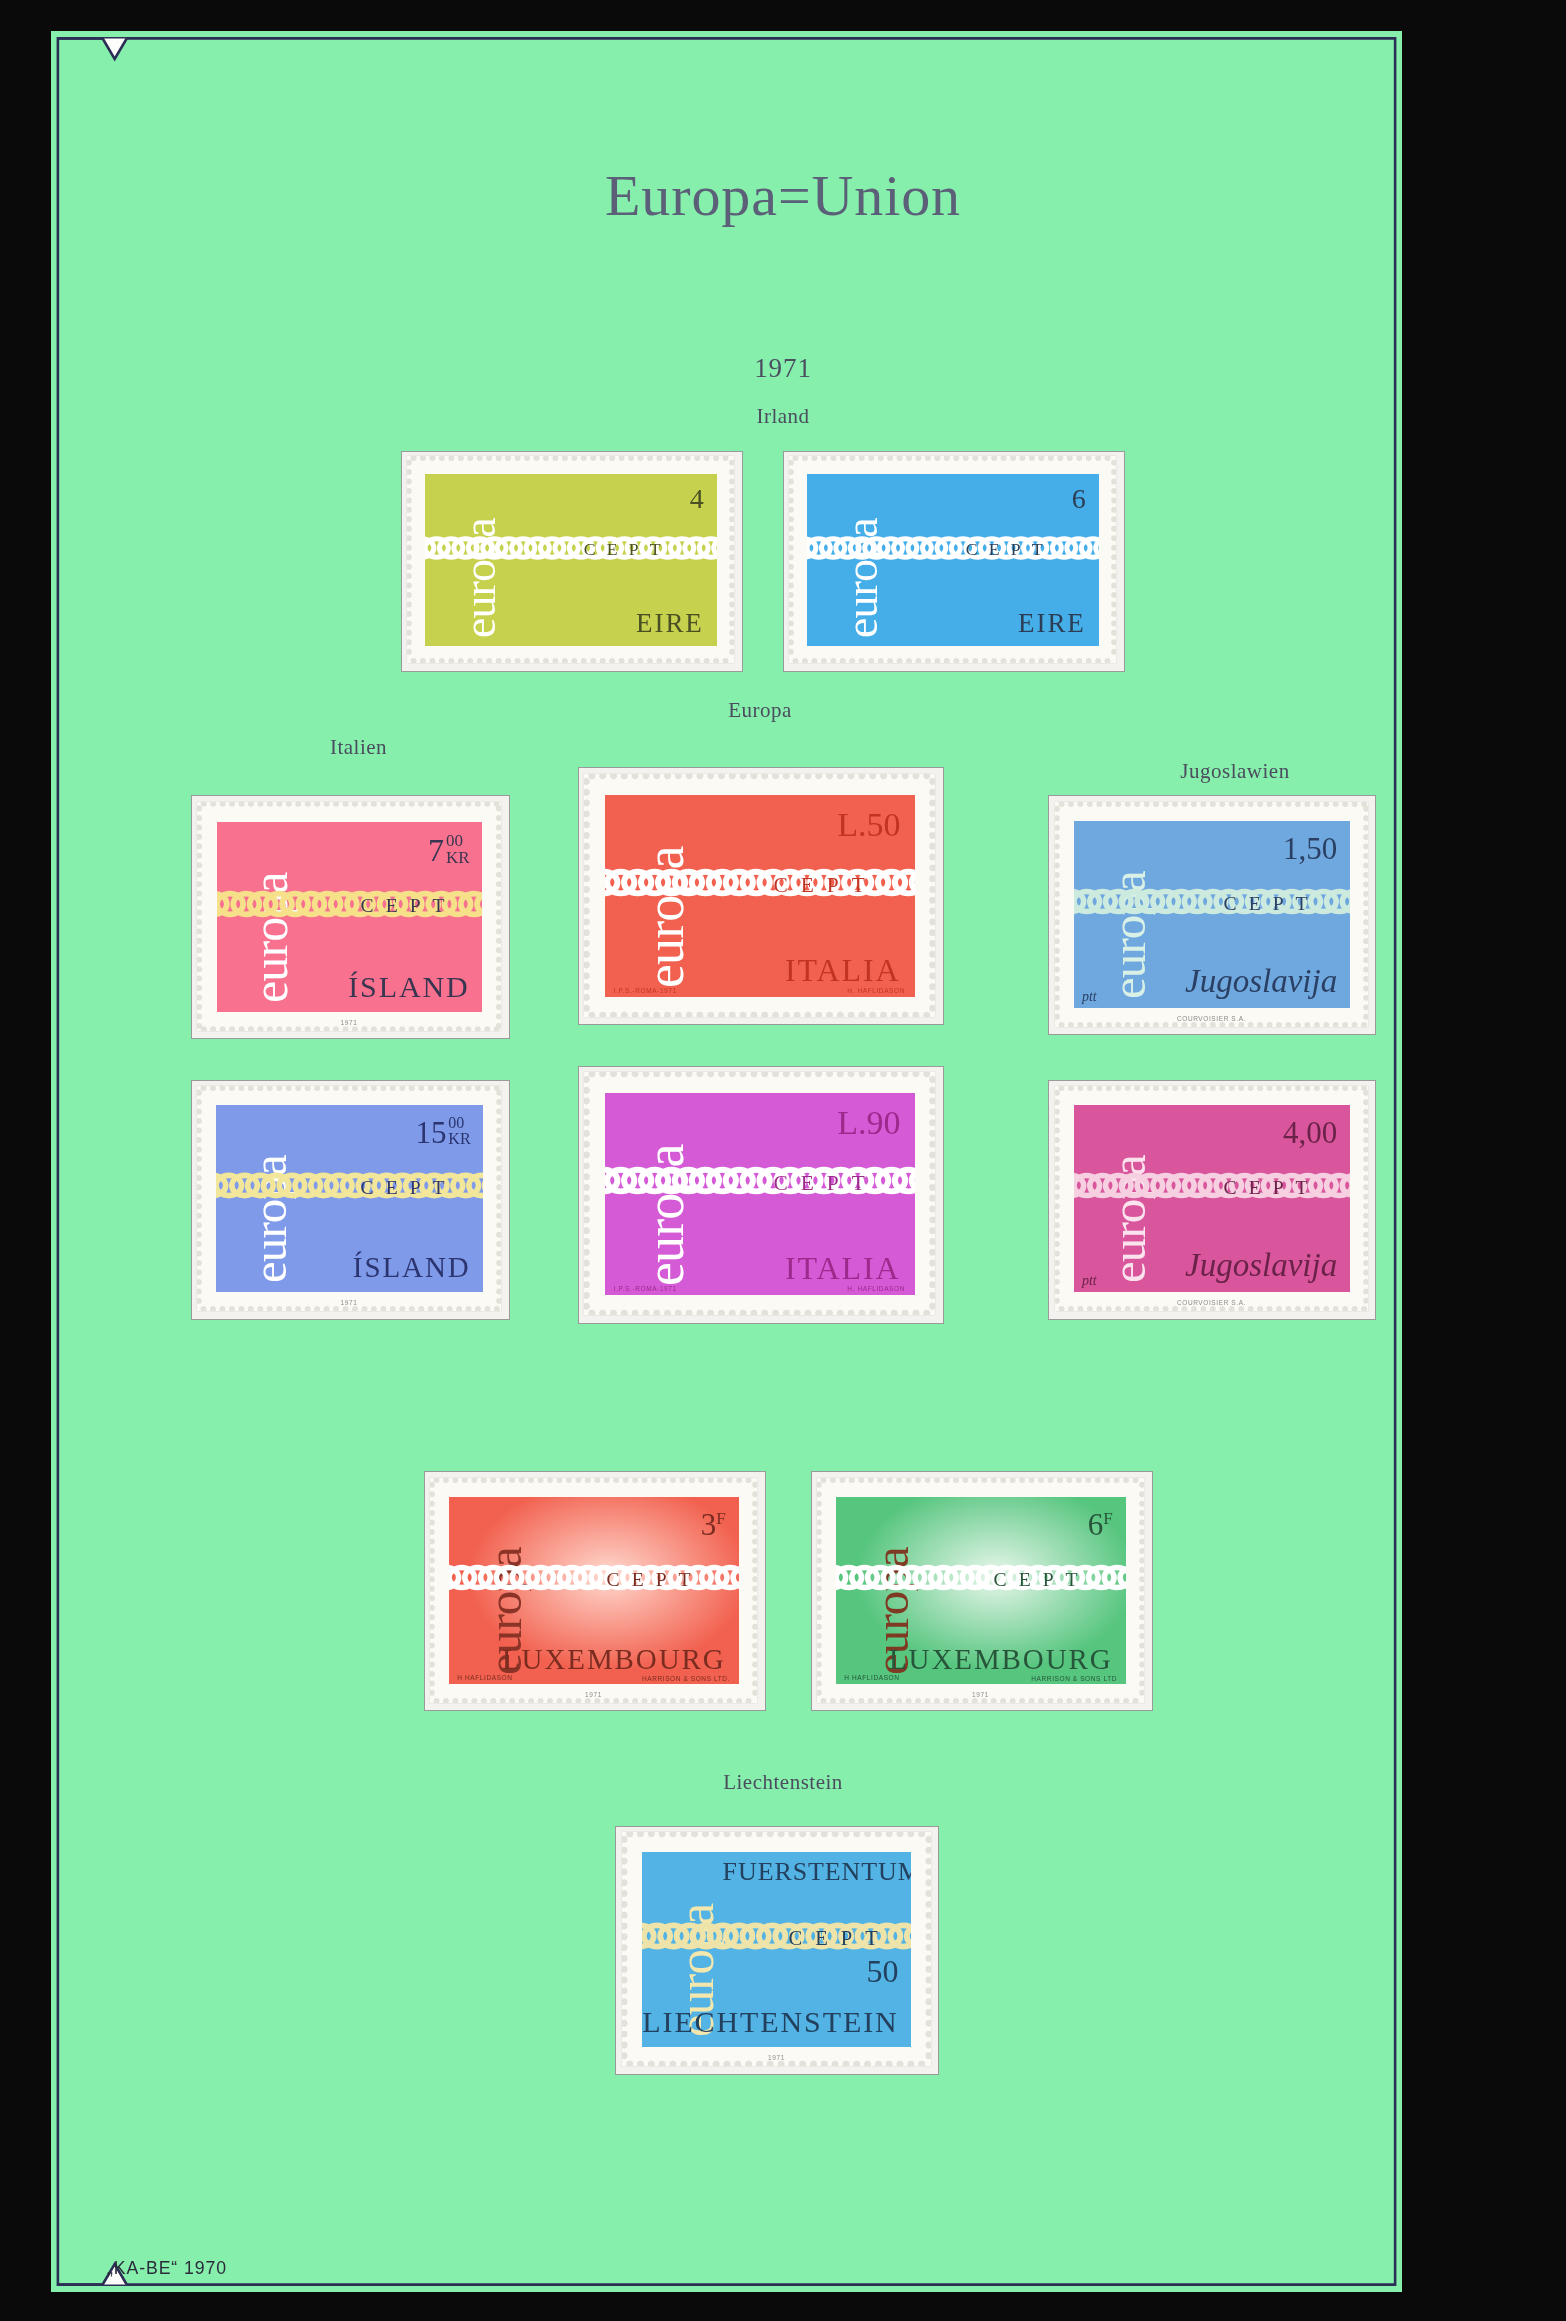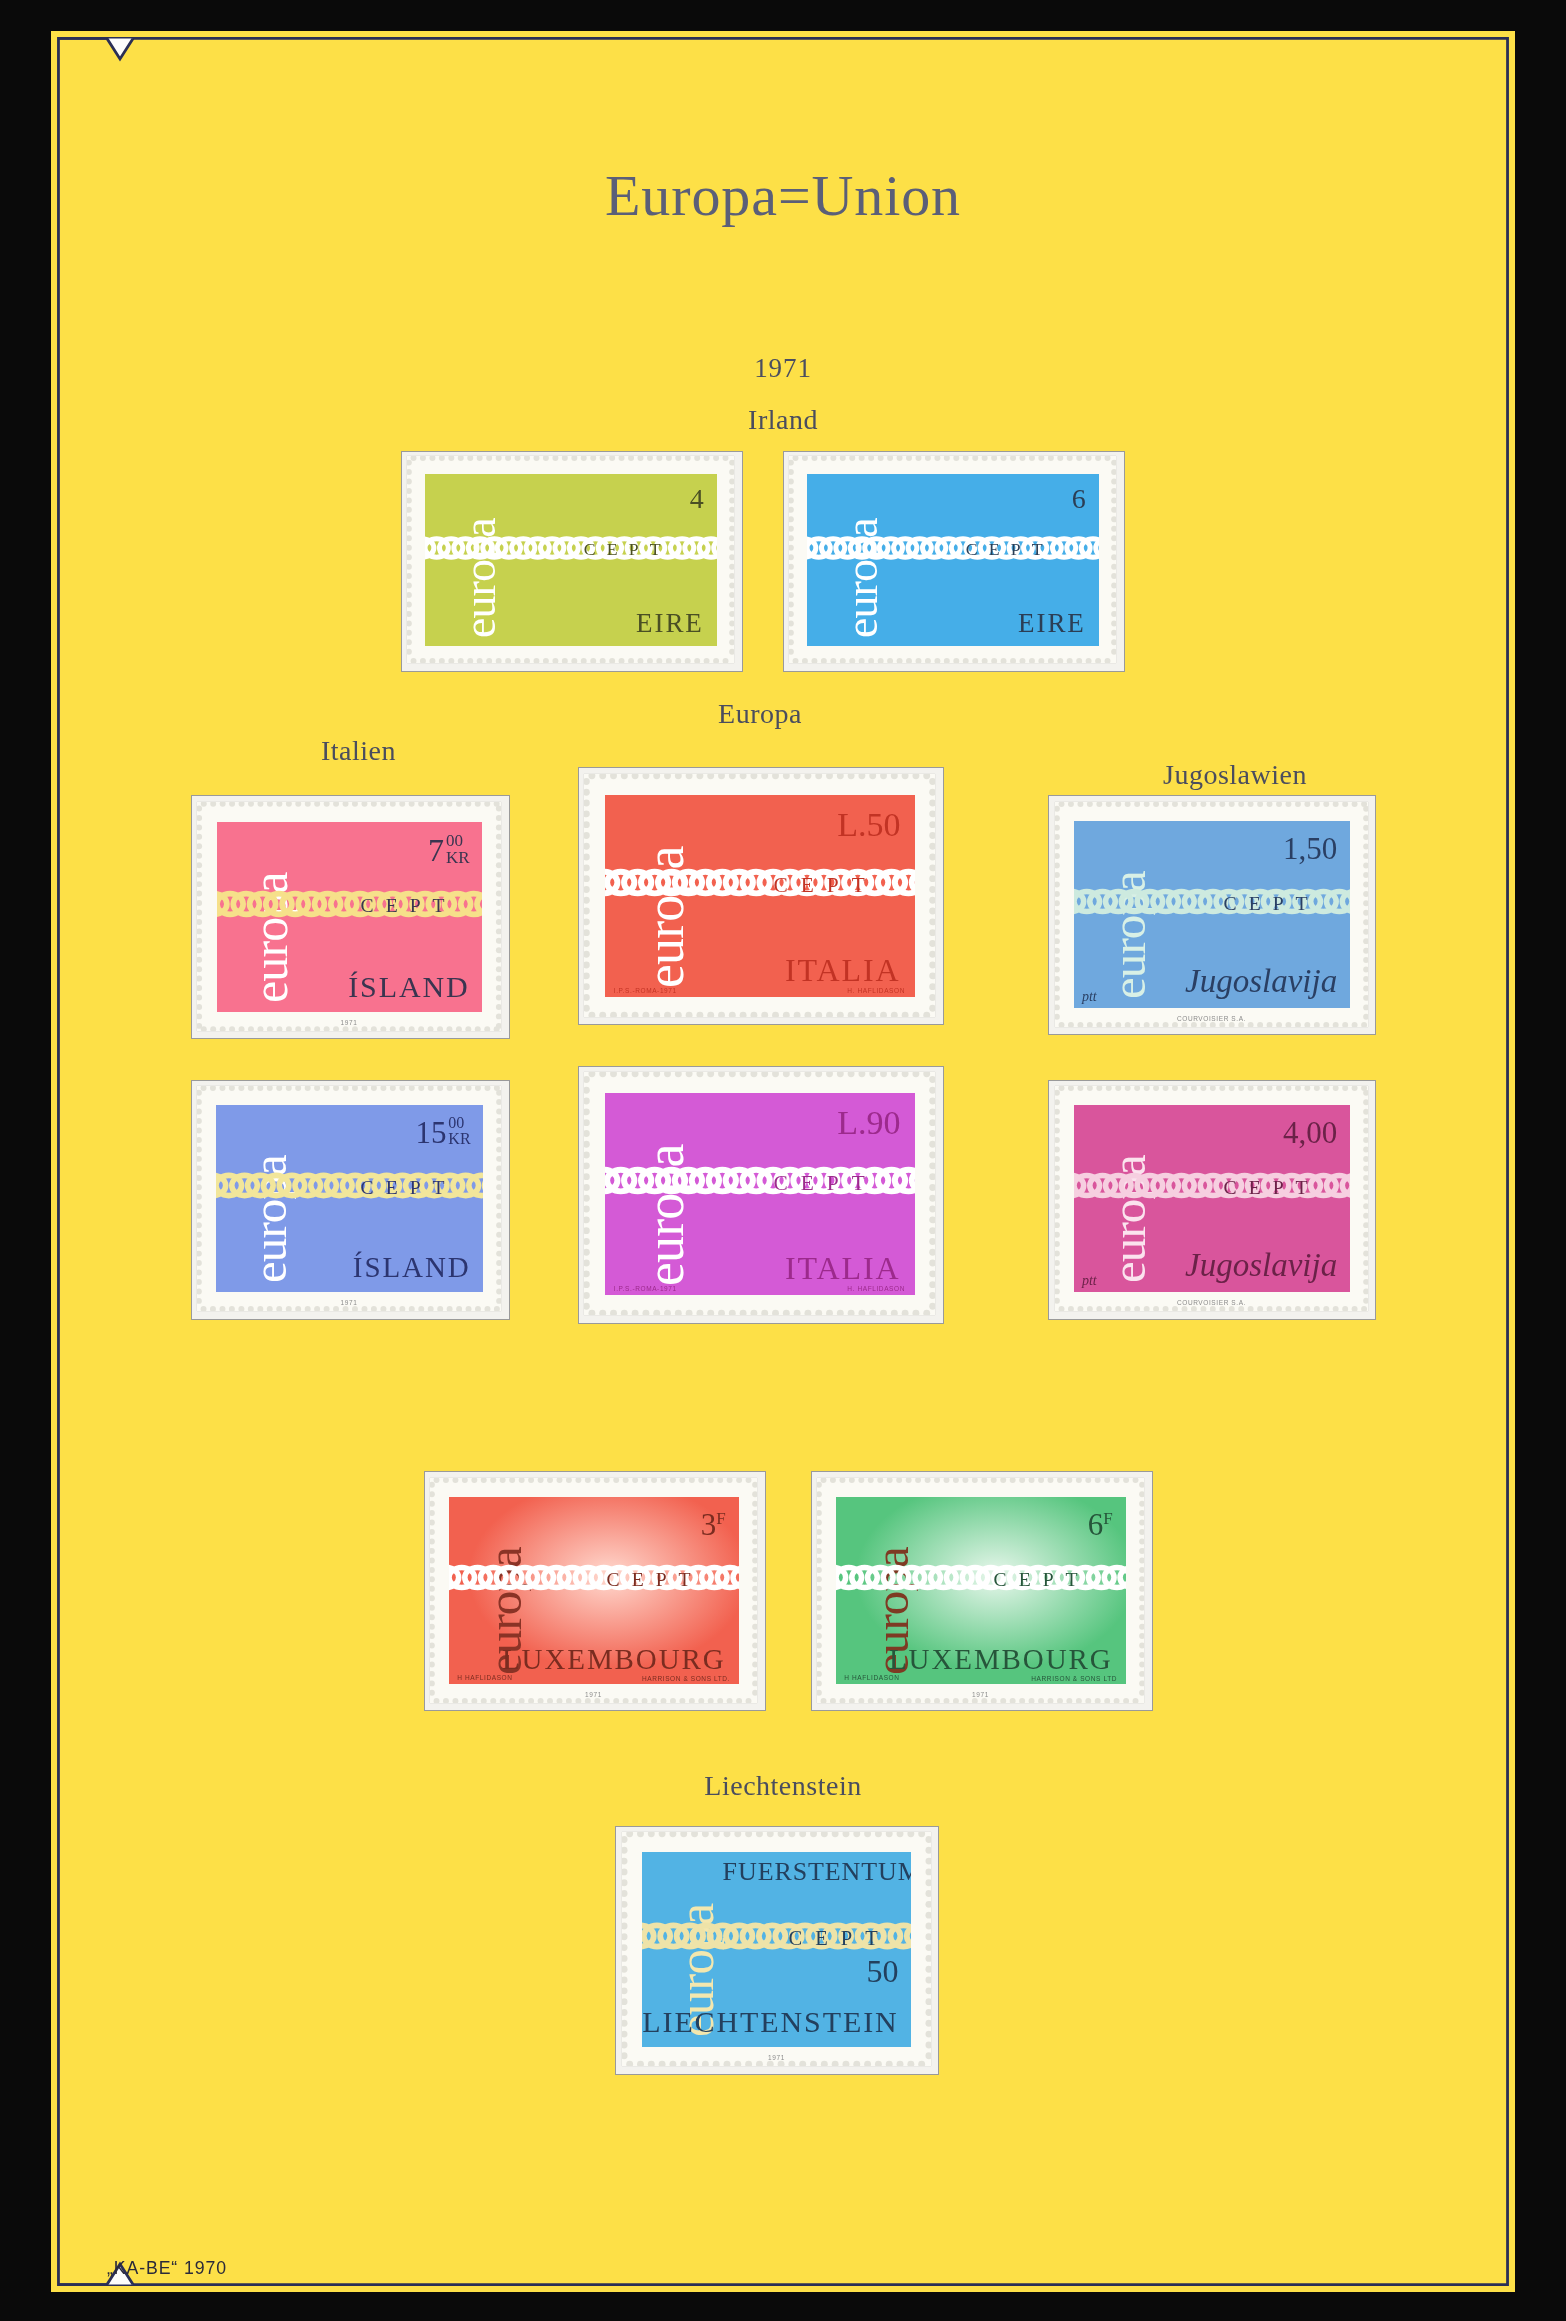--- a/index.html
+++ b/index.html
@@ -1,32 +1,32 @@
 <!DOCTYPE html>
 <html style="font-size:15px"><head>
 <meta charset="utf-8">
 <style>
   html,body{margin:0;padding:0;background:#0a0a0a;}
   body{width:1566px;height:2321px;font-family:"Liberation Serif",serif;overflow:hidden;}
 
-  .page{position:absolute;left:51px;top:31px;width:1464px;height:2261px;background:#fde047;}
+  .page{position:absolute;left:51px;top:31px;width:1351px;height:2261px;background:#86efac;}
 
   
   .frame{position:absolute;left:0;top:0;right:0;bottom:0;pointer-events:none;}
   .frame svg{width:100%;height:100%;display:block;}
 
   .content{position:absolute;left:0;top:0;width:1464px;height:2261px;}
 
   .album-title{position:absolute;left:0;right:0;top:131px;text-align:center;
       font-size:58px;color:#5b5f78;letter-spacing:0.9px;font-family:"Liberation Serif",serif;}
 
   .year-label{position:absolute;left:0;right:0;top:322px;text-align:center;
       font-size:27px;color:#4b4e60;letter-spacing:0.9px;}
 
-  .country-label{position:absolute;text-align:center;font-size:28px;color:#4a4d5e;letter-spacing:0.5px;}
+  .country-label{position:absolute;text-align:center;font-size:21px;color:#4a4d5e;letter-spacing:0.5px;}
 
   
   .mount{position:absolute;background:#f3f2ee;border:0.9px solid #9a9a9a;box-shadow:0 0 0 0 rgba(0,0,0,.05);}
 
   
   .stamp{position:absolute;background:#fbfaf4;
       box-shadow:0 0 0.9px rgba(0,0,0,.25);}
   .perf{position:absolute;left:0;top:0;right:0;bottom:0;
       
       background:

